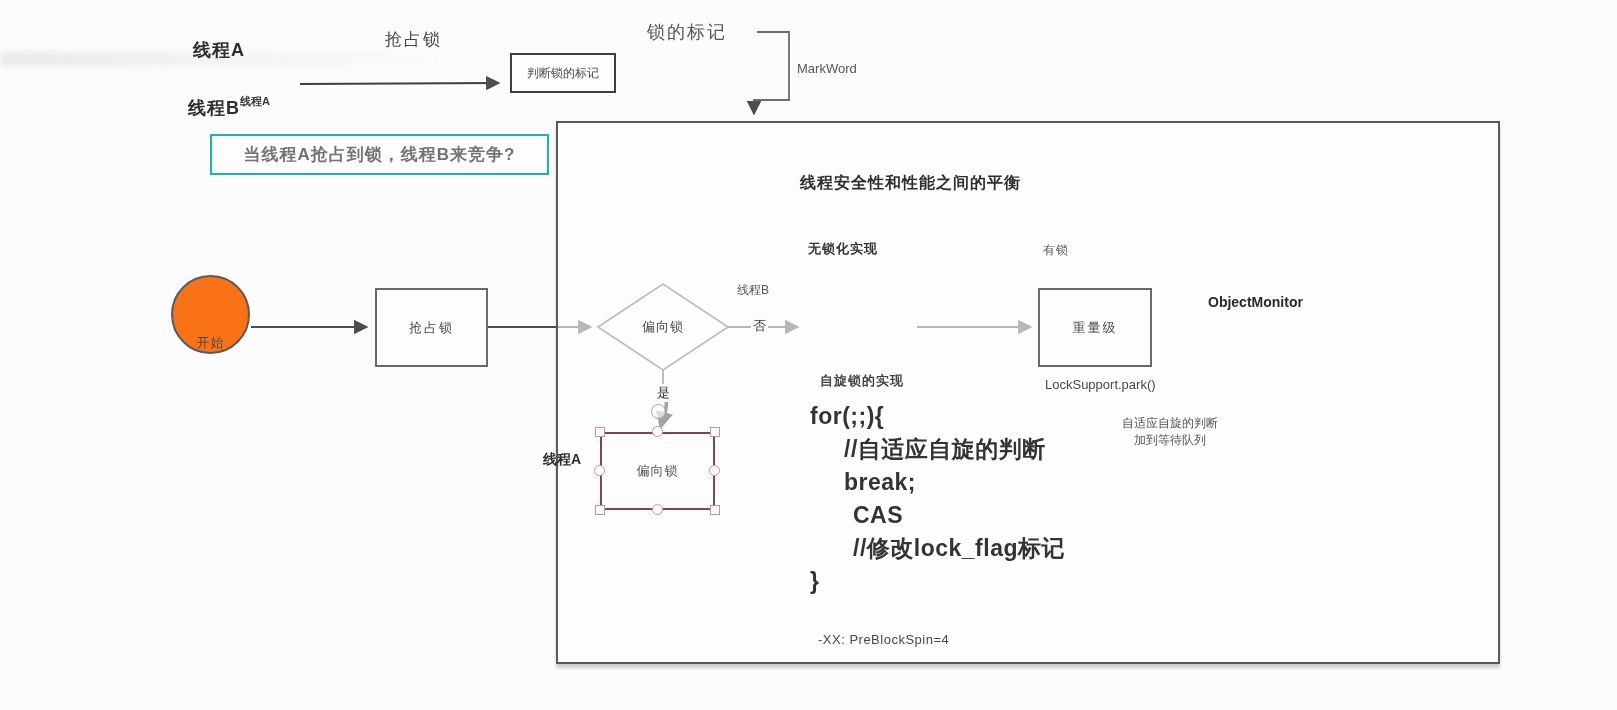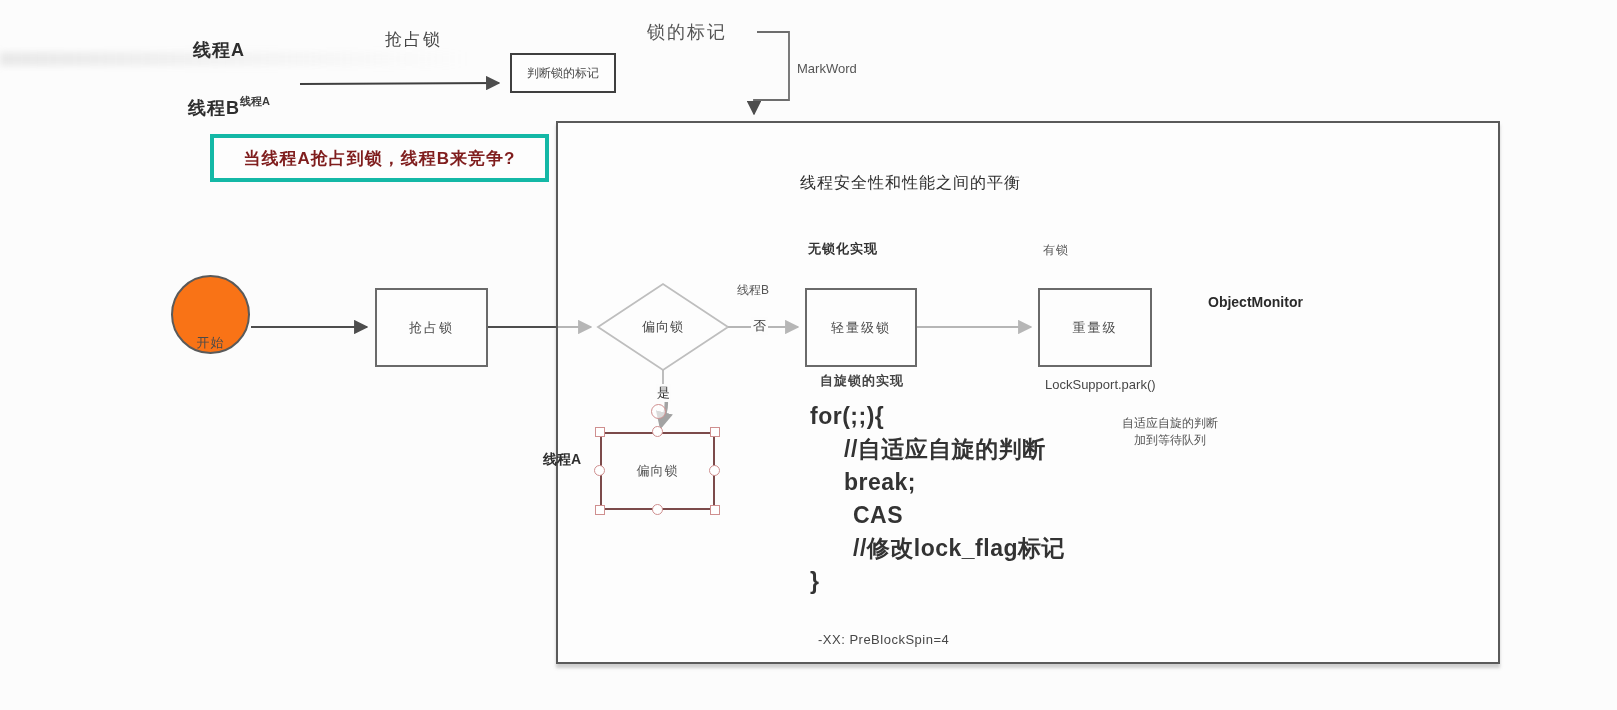--- a/index.html
+++ b/index.html
@@ -31,36 +31,36 @@
     border: 2px solid #3f3f3f; background: #fdfdfd;
     font-size: 12px; color: #4a4a4a; text-align: center;
     display: flex; align-items: center; justify-content: center;
     line-height: 1.35; padding: 18px 10px;
   }
 
   .lbl-thread-b { left: 188px; top: 96px; font-size: 18px; letter-spacing: 1px; }
   .lbl-thread-b sup.supref { font-size: 11px; font-weight: bold; color: #3a3a3a; position: relative; top: -2px; letter-spacing: 0; }
 
   .question-box {
-    left: 210px; top: 134px; width: 339px; height: 48px;
-    border: 4px solid #14b8a6; background: #fdfdfd;
-    display: flex; align-items: center; justify-content: center;
-    font-weight: bold; font-size: 17px; color: #7f1d1d; letter-spacing: 1px;
+    left: 210px; top: 134px; width: 339px; height: 41px;
+    border: 2px solid #14b8a6; background: #fdfdfd;
+    display: flex; align-items: center; justify-content: center;
+    font-weight: bold; font-size: 17px; color: #737373; letter-spacing: 1px;
   }
 
   .lbl-lock-mark { left: 647px; top: 20px; font-size: 18px; color: #555; letter-spacing: 2px; }
   .lbl-markword  { left: 797px; top: 61px; font-size: 13px; color: #555; }
 
   .container-box {
     left: 556px; top: 121px; width: 944px; height: 543px;
     border: 2px solid #5a5a5a; background: rgba(253,253,253,0.6);
     box-shadow: 0 4px 3px rgba(120,120,120,0.35);
   }
 
-  .panel-title { left: 800px; top: 173px; font-size: 16px; font-weight: normal; color: #2e2e2e; letter-spacing: 1px; }
+  .panel-title { left: 800px; top: 173px; font-size: 16px; font-weight: bold; color: #2e2e2e; letter-spacing: 1px; }
 
   .start-circle {
     left: 171px; top: 275px; width: 79px; height: 79px;
     border: 2px solid #5a5a5a; border-radius: 50%; background: #f97316;
     display: flex; align-items: flex-end; justify-content: center;
     font-size: 13px; color: #4a4a4a; letter-spacing: 1px;
   }
 
   .flow-box {
     border: 2px solid #6a6a6a; background: #fdfdfd;
@@ -167,23 +167,20 @@
   <div class="abs flow-box grab-box">
     <span>抢占锁</span>
   </div>
 
   <div class="abs diamond-label">偏向锁</div>
 
   <div class="abs lbl-thread-b-small">线程B</div>
   <div class="abs lbl-no">否</div>
   <div class="abs lbl-yes">是</div>
 
-  <div class="abs flow-box light-box">
-    <span>轻量级锁</span>
-  </div>
 
   <div class="abs flow-box heavy-box">
     <span>重量级</span>
   </div>
 
   <div class="abs lbl-lockfree">无锁化实现</div>
   <div class="abs lbl-locked">有锁</div>
   <div class="abs lbl-objmon">ObjectMonitor</div>
   <div class="abs lbl-spinimpl">自旋锁的实现</div>
   <div class="abs lbl-locksupport">LockSupport.park()</div>

